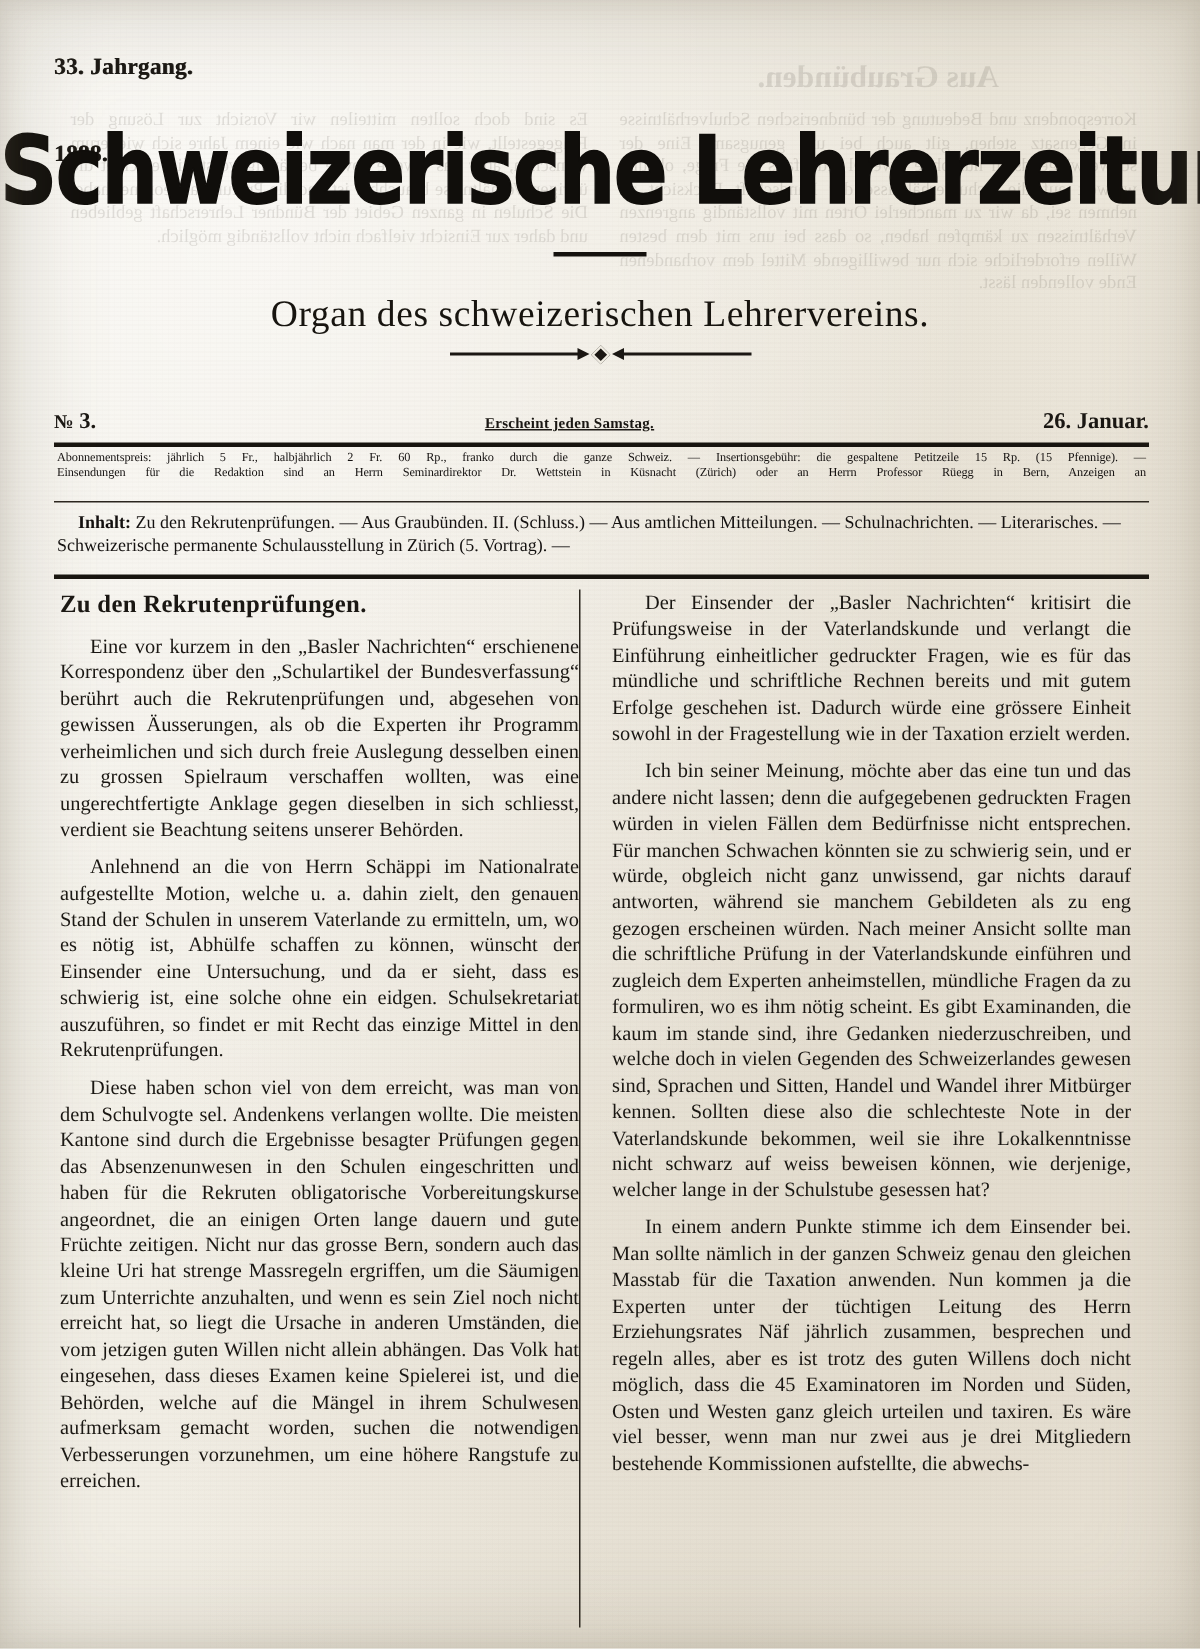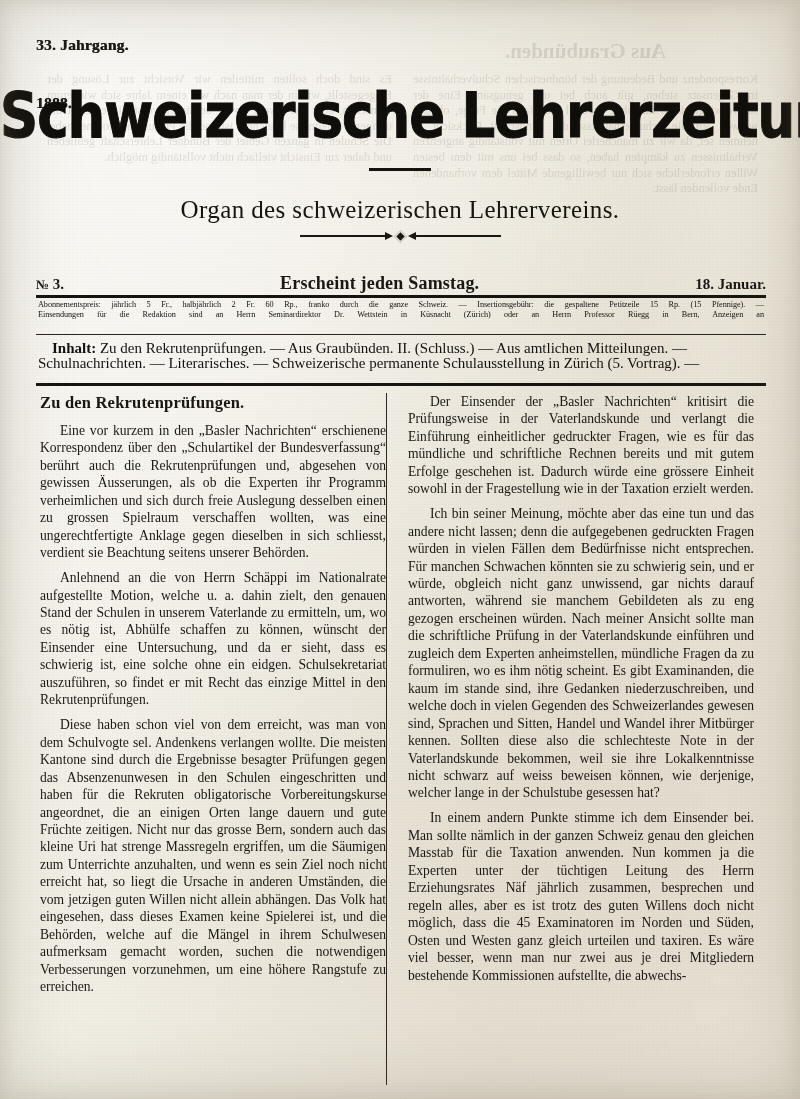--- a/index.html
+++ b/index.html
@@ -99,42 +99,42 @@
   .ornament .dia{
     width:9px;height:9px;background:#1b1713;transform:rotate(45deg);margin:0 3px;
     box-shadow:0 0 0 1.5px #f0ece2 inset;
   }
 
   .dateline{
     position:absolute;left:36px;right:34px;top:273px;
     display:flex;justify-content:space-between;align-items:baseline;
     font-weight:bold;font-size:15px;
   }
-  .dateline .center{font-size:18px;letter-spacing:.2px;}
+  .dateline .center{font-size:10px;letter-spacing:.2px;text-decoration:underline;}
   .num-sign{font-size:13px;}
 
   .hr-thick{position:absolute;left:36px;right:34px;height:2.6px;background:#17140f;}
   .hr-thin{position:absolute;left:36px;right:34px;height:1.1px;background:#2a251e;}
 
   
   .smallprint{
     position:absolute;left:38px;right:36px;top:300px;
     font-size:8.2px;line-height:9.8px;
     text-align:center;
     letter-spacing:-.05px;
     color:#141110;
   }
   .smallprint .l1{text-align:justify;text-align-last:justify;}
   .smallprint .l2{text-align:justify;text-align-last:justify;}
   .smallprint .l3{text-align:center;}
 
   
   .inhalt{
     position:absolute;left:38px;right:36px;top:341px;
-    font-size:15px;line-height:14.6px;
+    font-size:12px;line-height:14.6px;
     text-indent:14px;
     color:#141110;
   }
   .inhalt b{font-weight:bold;}
 
   
   .columns{
     position:absolute;left:40px;right:36px;top:393px;bottom:14px;
     display:flex;gap:0;
   }
@@ -191,21 +191,21 @@
     <span class="bar"></span>
     <span class="arrowL"></span>
     <span class="dia"></span>
     <span class="arrowR"></span>
     <span class="bar"></span>
   </div>
 
   <div class="dateline">
     <span><span class="num-sign">№</span>&nbsp;<span>3</span>.</span>
     <span class="center">Erscheint jeden Samstag.</span>
-    <span>18. Januar.</span>
+    <span>26. Januar.</span>
   </div>
 
   <div class="hr-thick" style="top:295px;"></div>
 
   <div class="smallprint">
     <div class="l1">Abonnementspreis: jährlich 5 Fr., halbjährlich 2 Fr. 60 Rp., franko durch die ganze Schweiz. — Insertionsgebühr: die gespaltene Petitzeile 15 Rp. (15 Pfennige). —</div>
     <div class="l2">Einsendungen für die Redaktion sind an Herrn Seminardirektor Dr. Wettstein in Küsnacht (Zürich) oder an Herrn Professor Rüegg in Bern, Anzeigen an</div>
   </div>
 
   <div class="hr-thin" style="top:334px;"></div>

